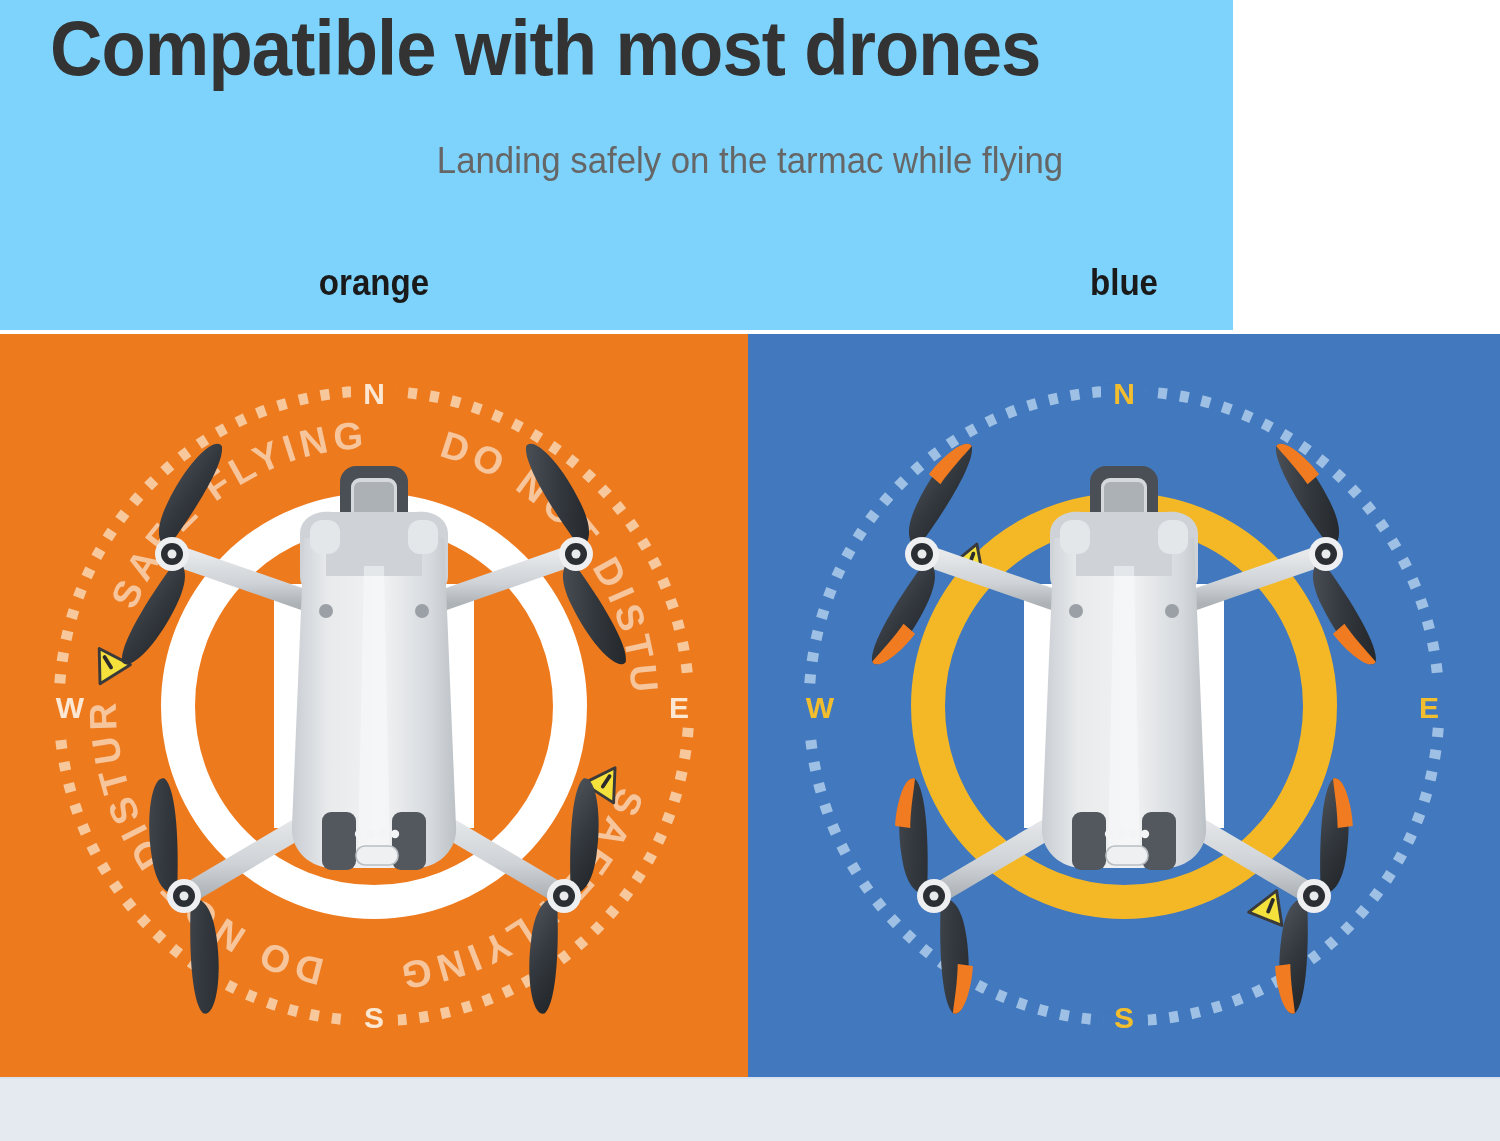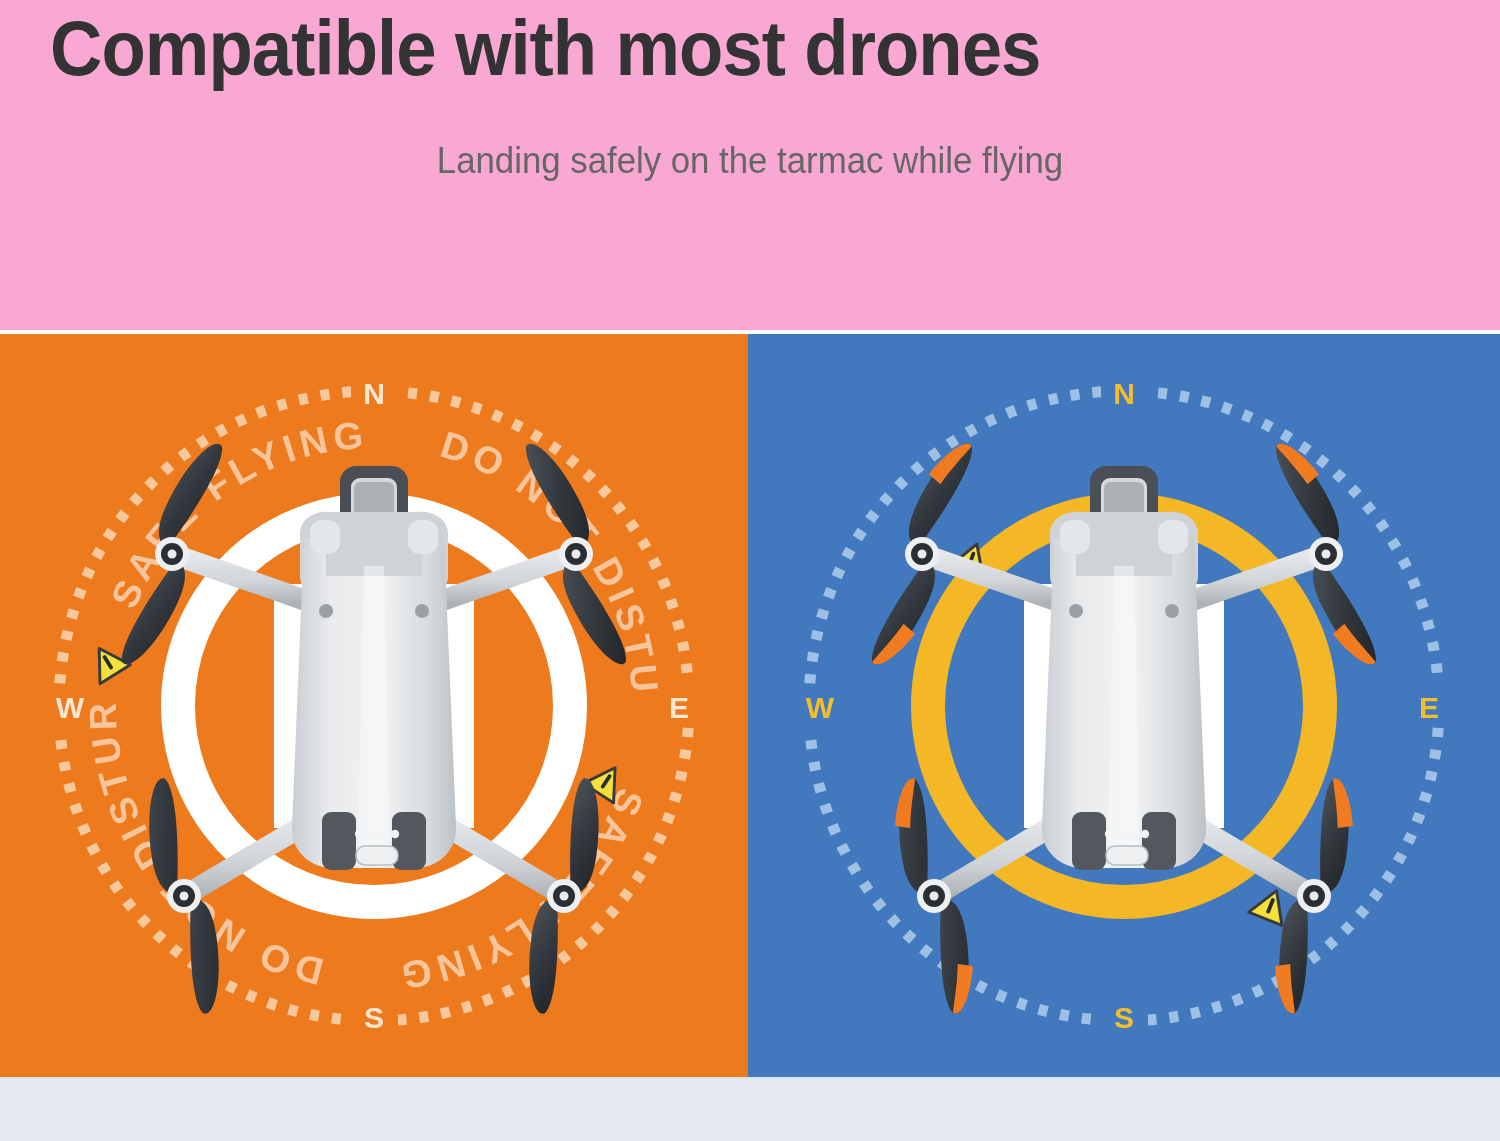--- a/index.html
+++ b/index.html
@@ -6,22 +6,22 @@
   body{
     width:1500px;height:1141px;
     background:#ffffff;
     font-family:"Liberation Sans", sans-serif;
     overflow:hidden;
     position:relative;
   }
 
   
   .header{
-    position:absolute;left:0;top:0;width:1500px;height:330px;
-    background:#f9a8d4;
+    position:absolute;left:0;top:0;width:1233px;height:330px;
+    background:#7dd3fc;
   }
   .title{
     position:absolute;left:50px;top:4px;width:1420px;
     font-size:78px;
     font-weight:bold;
     color:#333333;
     letter-spacing:-1px;
     transform:scaleX(0.93);
     transform-origin:left center;
     white-space:nowrap;
@@ -79,20 +79,24 @@
     background:#E4EAF0;
     border-top:2px solid #d7e3ee;
   }
 </style>
 </head>
 <body>
 
 <div class="header">
   <div class="title">Compatible with most drones</div>
   <div class="subtitle">Landing safely on the tarmac while flying</div>
+  <div class="swatch-labels">
+    <div class="swatch-label l-orange">orange</div>
+    <div class="swatch-label l-blue">blue</div>
+  </div>
 </div>
 
 <div class="panels">
 
   <div class="panel orange">
     <div class="pad">
       <svg viewBox="0 0 700 700">
         <defs>
           <path id="arcTopO" d="M 350,350 m -258,0 a 258,258 0 0 1 516,0" fill="none"></path>
           <path id="arcBotO" d="M 350,350 m 258,0 a 258,258 0 0 1 -516,0" fill="none"></path>

